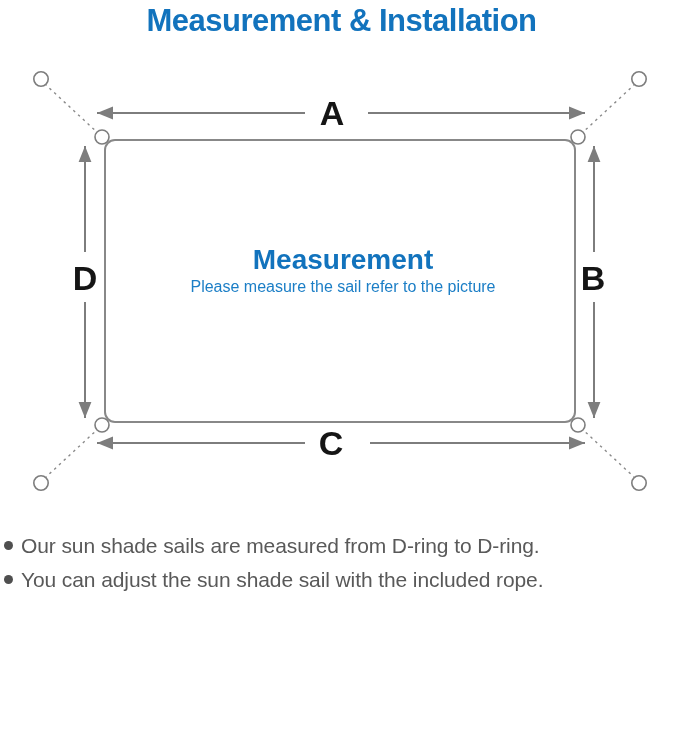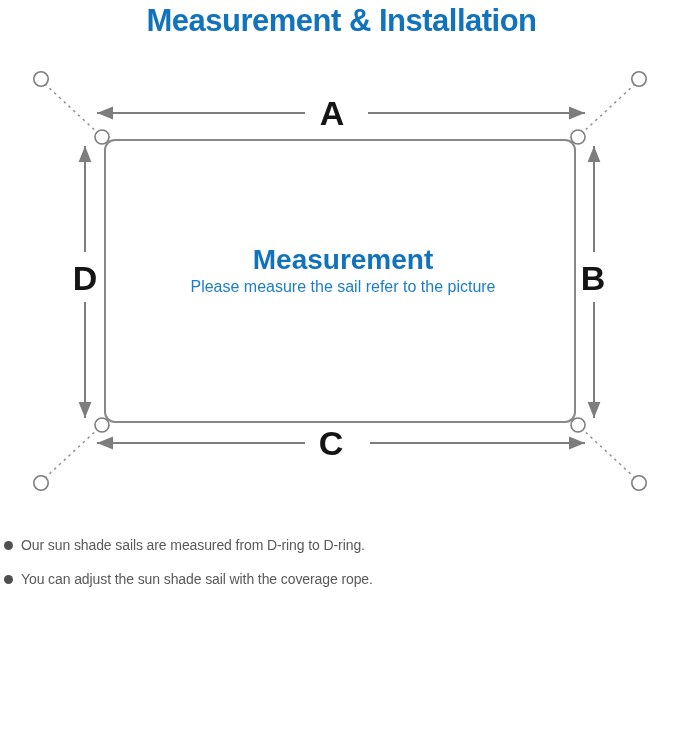--- a/index.html
+++ b/index.html
@@ -66,21 +66,21 @@
   }
   .dot {
     flex: none;
     width: 9px;
     height: 9px;
     margin-top: 7px;
     border-radius: 50%;
     background: #4f4f4f;
   }
   .note-text {
-    font-size: 14px;
+    font-size: 21px;
     line-height: 23px;
     color: #595959;
     white-space: pre-line;
     letter-spacing: -0.1px;
   }
 </style>
 </head>
 <body>
 
 <div class="page">
@@ -132,17 +132,17 @@
     <text class="center-sub" x="343" y="292" text-anchor="middle">Please measure the sail refer to the picture</text>
   </svg>
 
   <ul class="notes">
     <li>
       <span class="dot"></span>
       <span class="note-text">Our sun shade sails are measured from D-ring to D-ring.</span>
     </li>
     <li>
       <span class="dot"></span>
-      <span class="note-text">You can adjust the sun shade sail with the coverage rope.</span>
+      <span class="note-text">You can adjust the sun shade sail with the included rope.</span>
     </li>
   </ul>
 
 </div>
 
 </body></html>

